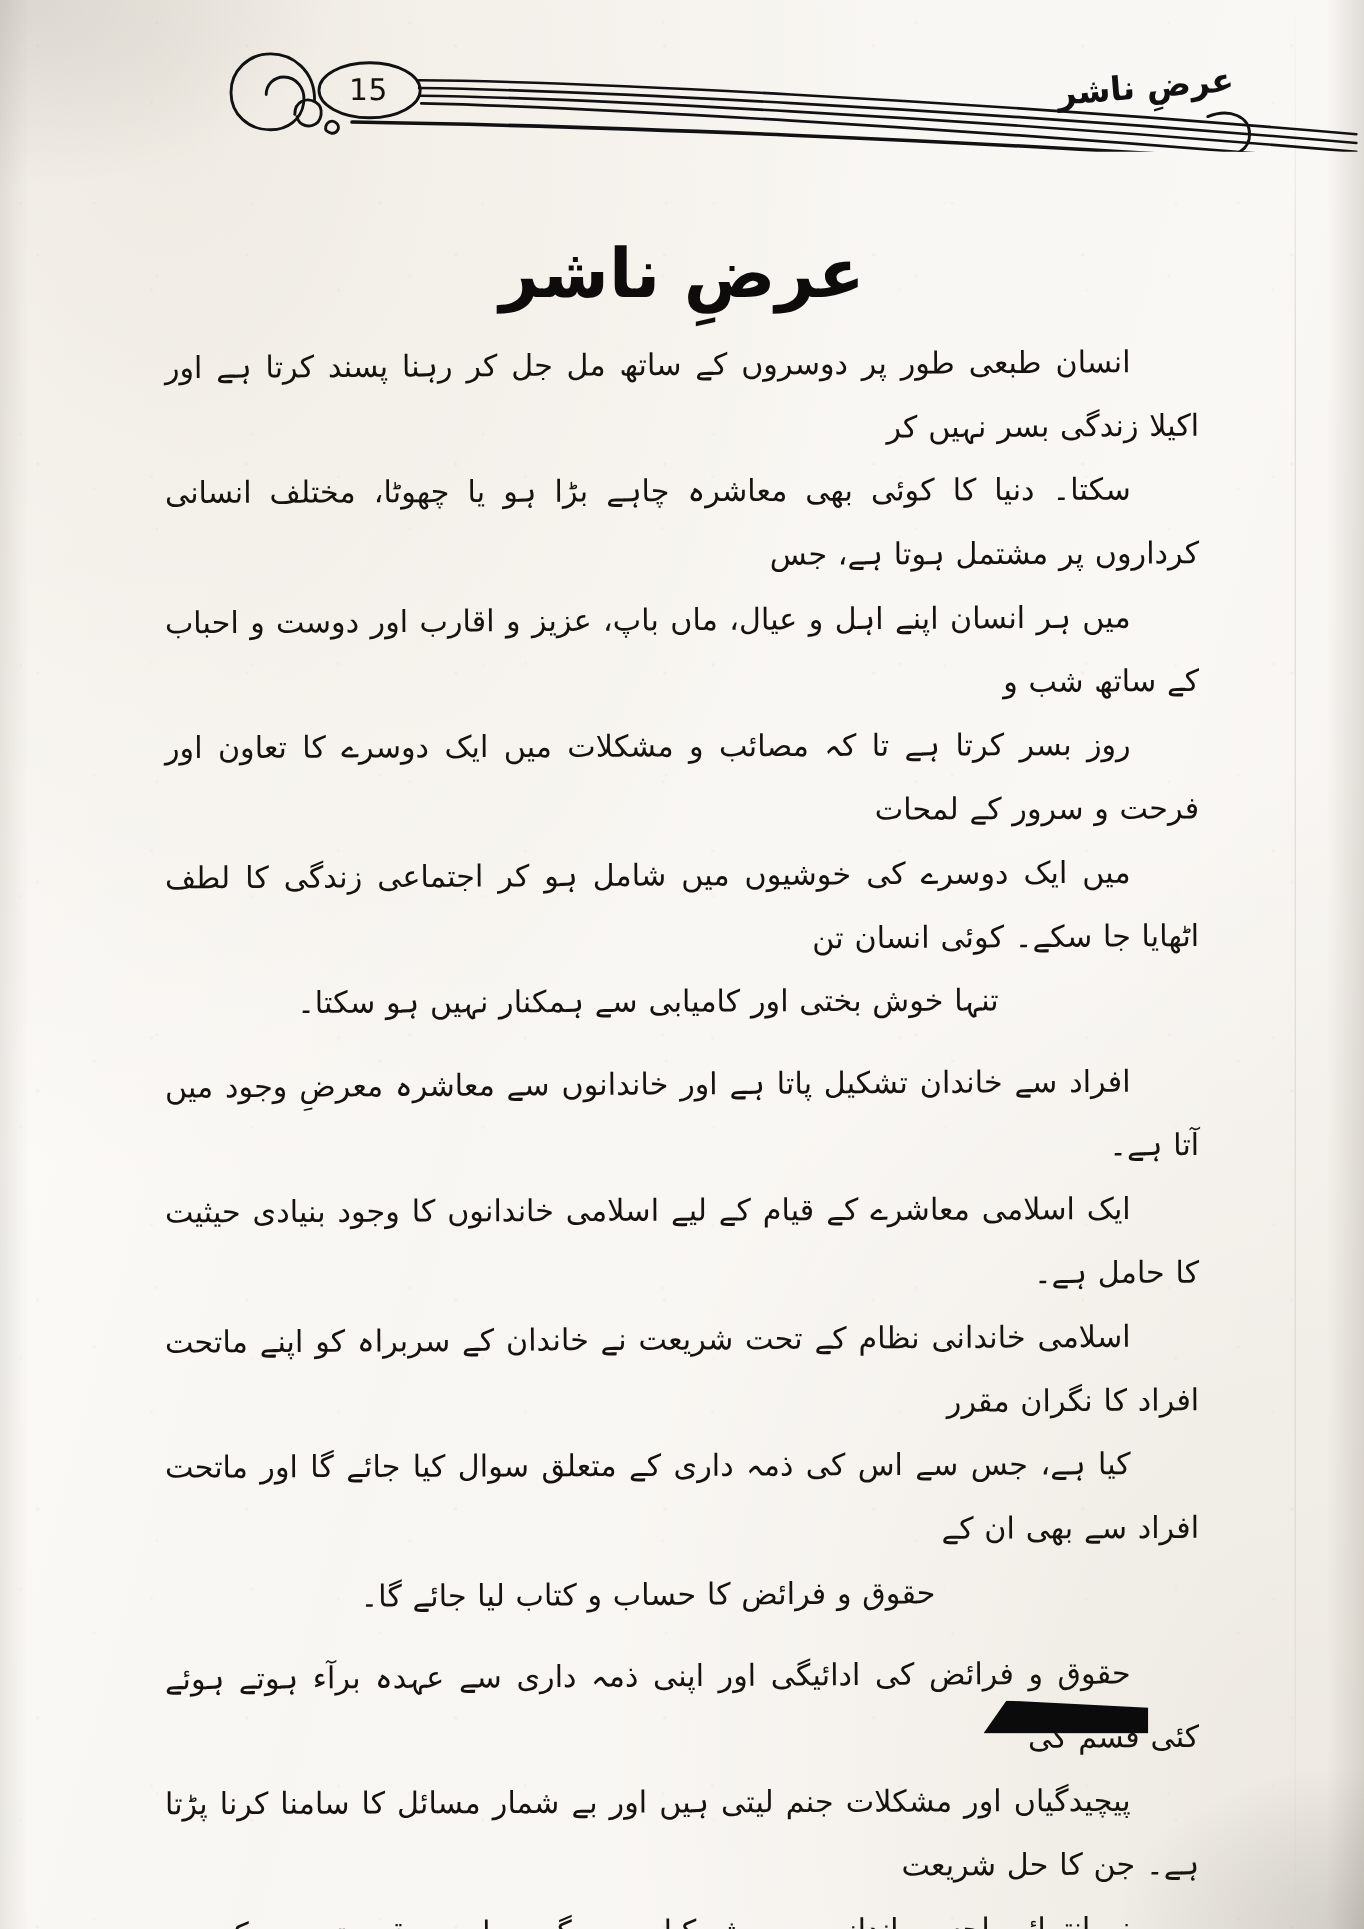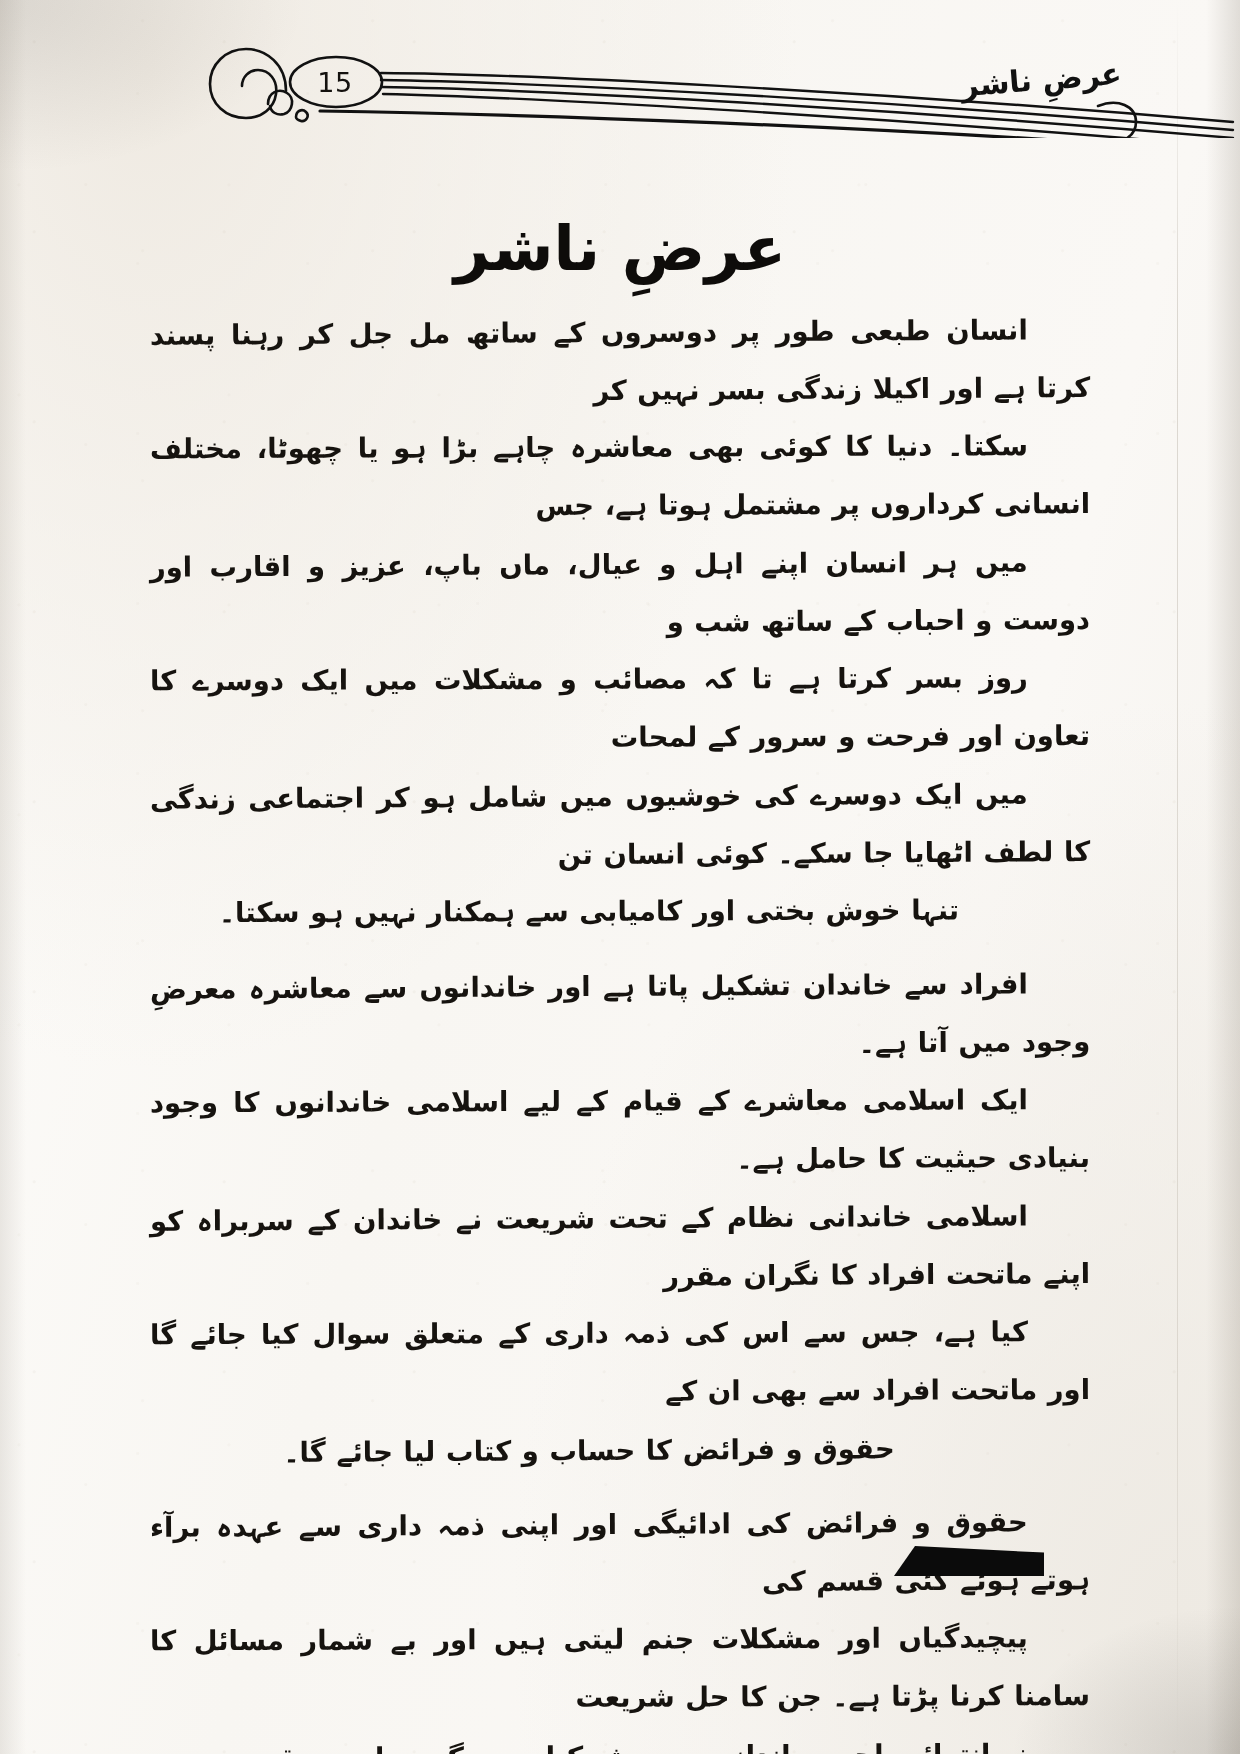--- a/index.html
+++ b/index.html
@@ -90,21 +90,21 @@
   }
   .para{
     margin:0 0 16px 0;
     font-size:27.5px;
     line-height:58px;
     font-family:"DejaVu Sans","Liberation Sans",sans-serif;
     text-align:justify;
     text-justify:inter-word;
     word-spacing:1px;
   }
-  .para.indent{ text-indent:62px;font-weight:bold; }
+  .para.indent{ text-indent:62px; }
   .para .ln{ display:block; }
   
   .para .ln:nth-child(odd){ transform:rotate(-0.35deg); }
   .para .ln:nth-child(even){ transform:rotate(-0.2deg); }
   .para .ln{ transform-origin:right center; }
   .ln.short-center{ text-align:center; }
 
   
   .scan-artifact{
     position:absolute;

